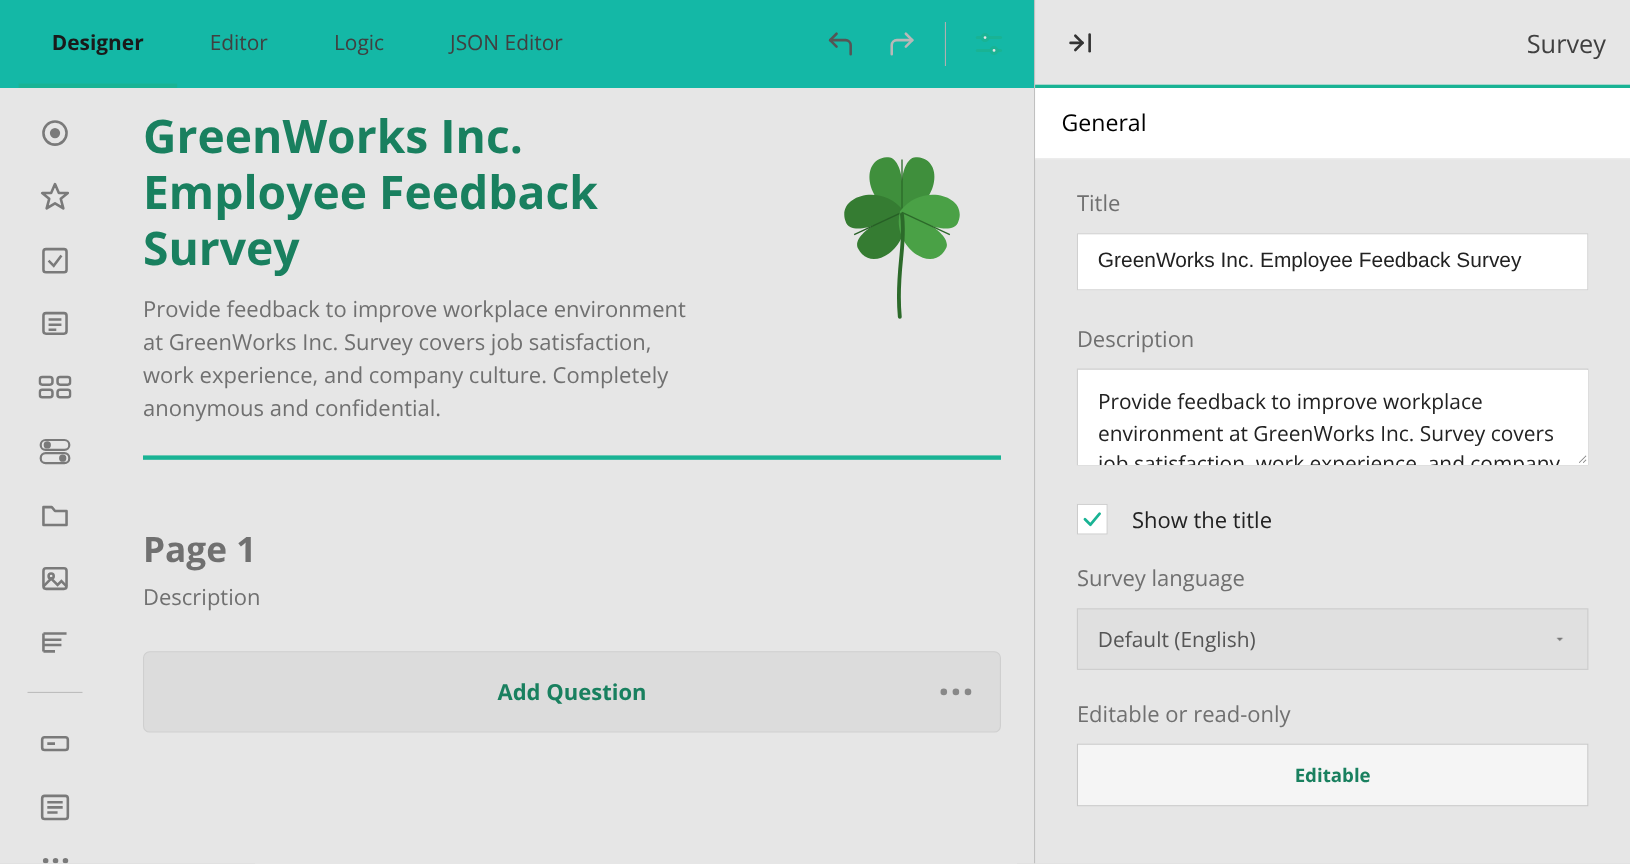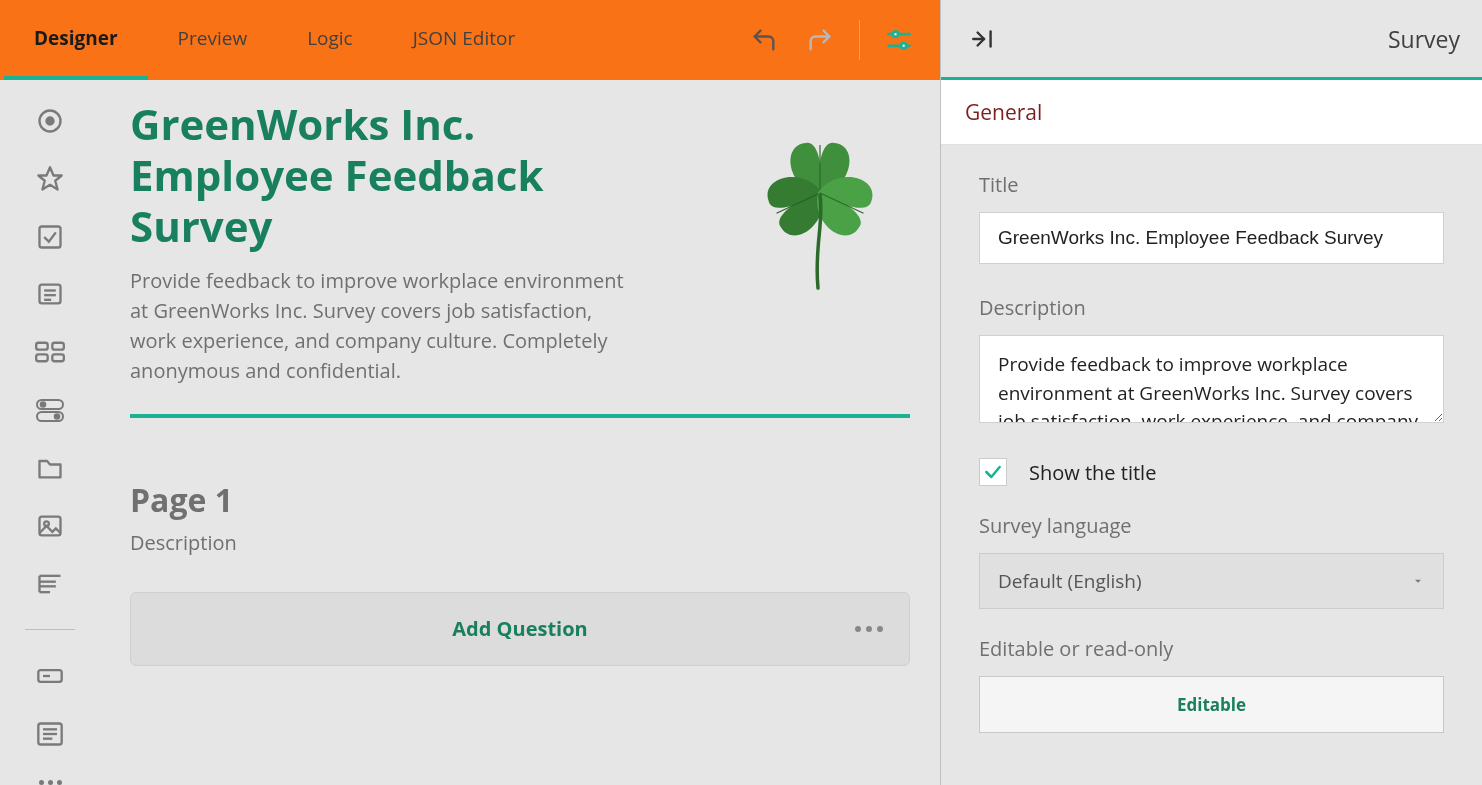--- a/index.html
+++ b/index.html
@@ -8,24 +8,24 @@
     background: #d9d9d9;
     width: 1482px;
     height: 785px;
     overflow: hidden;
     color: #404040;
   }
   .app { display: flex; height: 100%; }
   .main { flex: 1; display: flex; flex-direction: column; min-width: 0; }
   .topbar {
     height: 80px;
-    background: #f97316;
+    background: #14b8a6;
     display: flex;
     align-items: stretch;
-    padding-left: 4px;
+    padding-left: 17px;
     border-bottom: 0;
   }
   .tabs { display: flex; align-items: stretch; }
   .tab {
     display: flex;
     align-items: center;
     padding: 0 30px;
     font-size: 19px;
     color: #404040;
     cursor: pointer;
@@ -143,21 +143,21 @@
     width:40px; height:40px;
     display:flex; align-items:center; justify-content:center;
     cursor:pointer; color:#555;
   }
   .sidepanel-top-spacer { flex:1; }
   .sidepanel-crumb { font-size:23px; color:#404040; }
   .section-header {
     background:#fff;
     padding: 18px 24px;
     font-size: 21px;
-    color:#7f1d1d;
+    color:#000000;
     border-bottom: 1px solid #e0e0e0;
   }
   .section-body { padding: 26px 38px 10px 38px; max-height: 366px;}
   .field-label { font-size: 20px; color:#707070; margin-bottom: 14px; }
   .field-input {
     width:100%;
     background:#fff;
     border:1px solid #d0d0d0;
     padding: 14px 18px;
     font-size: 19px;
@@ -203,21 +203,21 @@
   .segmented .seg.inactive { background:#ececec; color:#333; }
 </style>
 </head>
 <body>
 
 <div class="app">
   <div class="main">
     <div class="topbar">
       <div class="tabs">
         <div class="tab active">Designer</div>
-        <div class="tab">Preview</div>
+        <div class="tab">Editor</div>
         <div class="tab">Logic</div>
         <div class="tab">JSON Editor</div>
       </div>
       <div class="toolbar-spacer"></div>
       <div class="toolbar-icons">
         <div class="toolbar-btn">
           <svg width="28" height="28" viewBox="0 0 24 24" fill="none" stroke="#555" stroke-width="2" stroke-linecap="round" stroke-linejoin="round">
               <polyline points="9 14 4 9 9 4"></polyline>
               <path d="M20 20v-7a4 4 0 0 0-4-4H4"></path>
             </svg>

